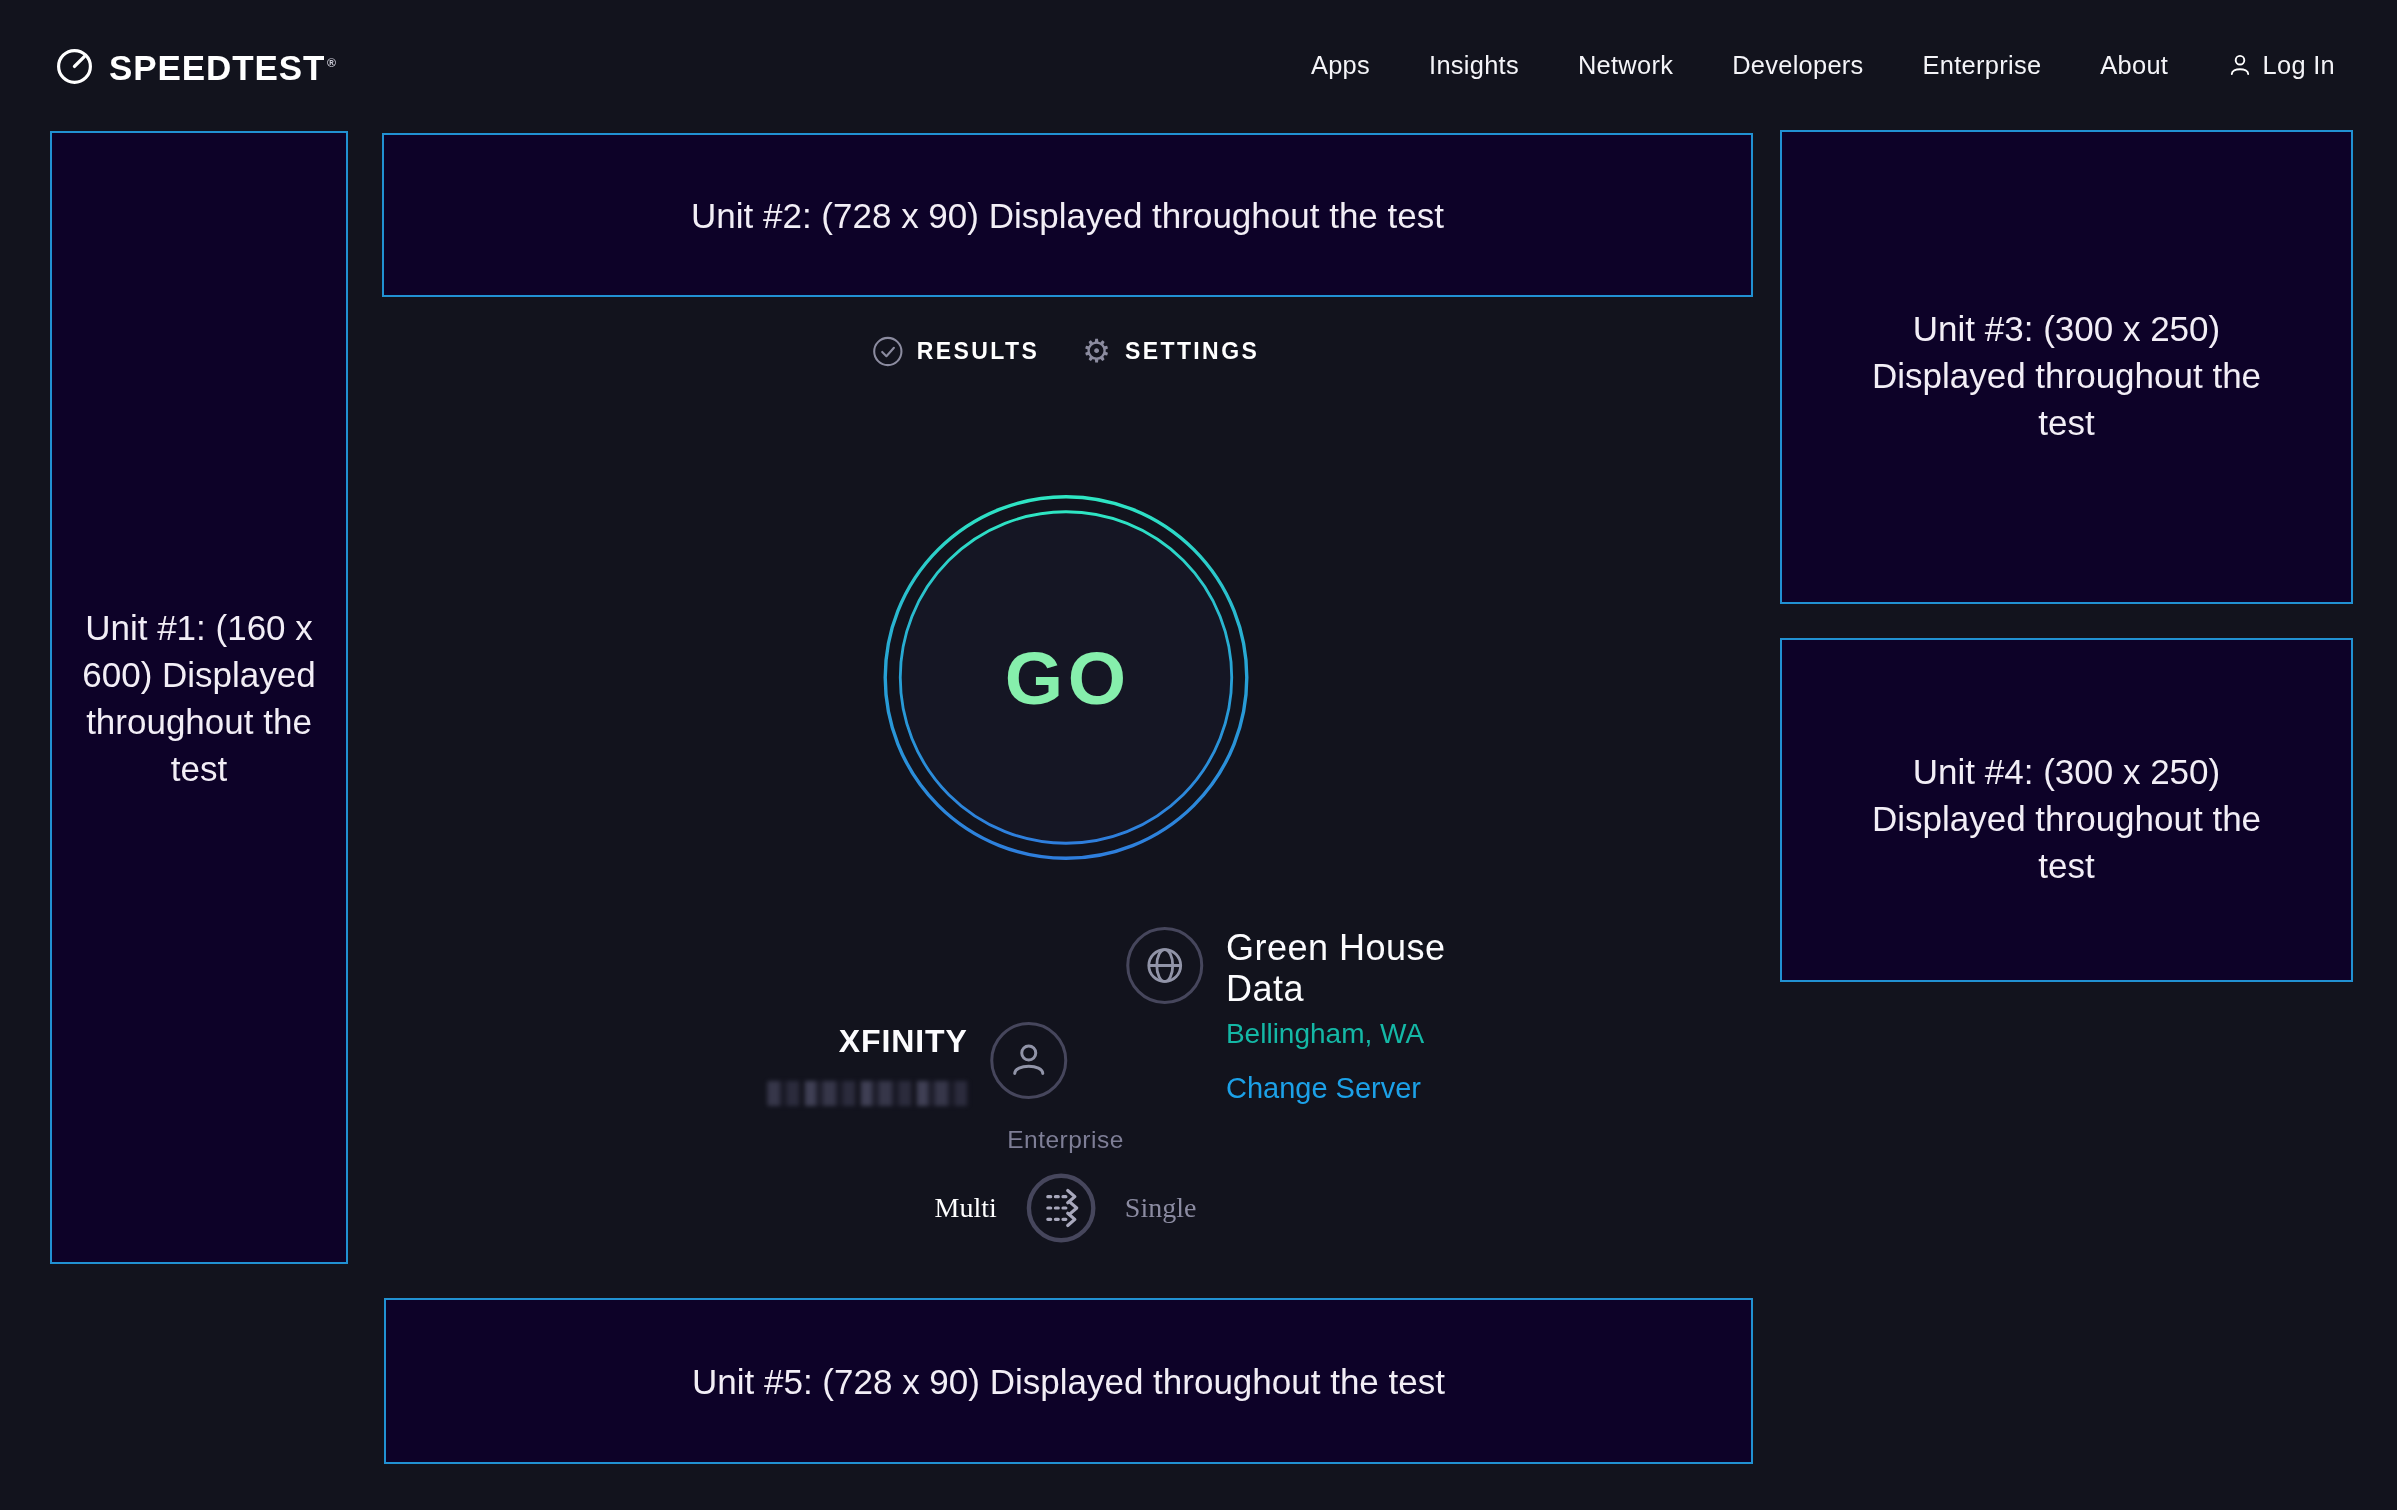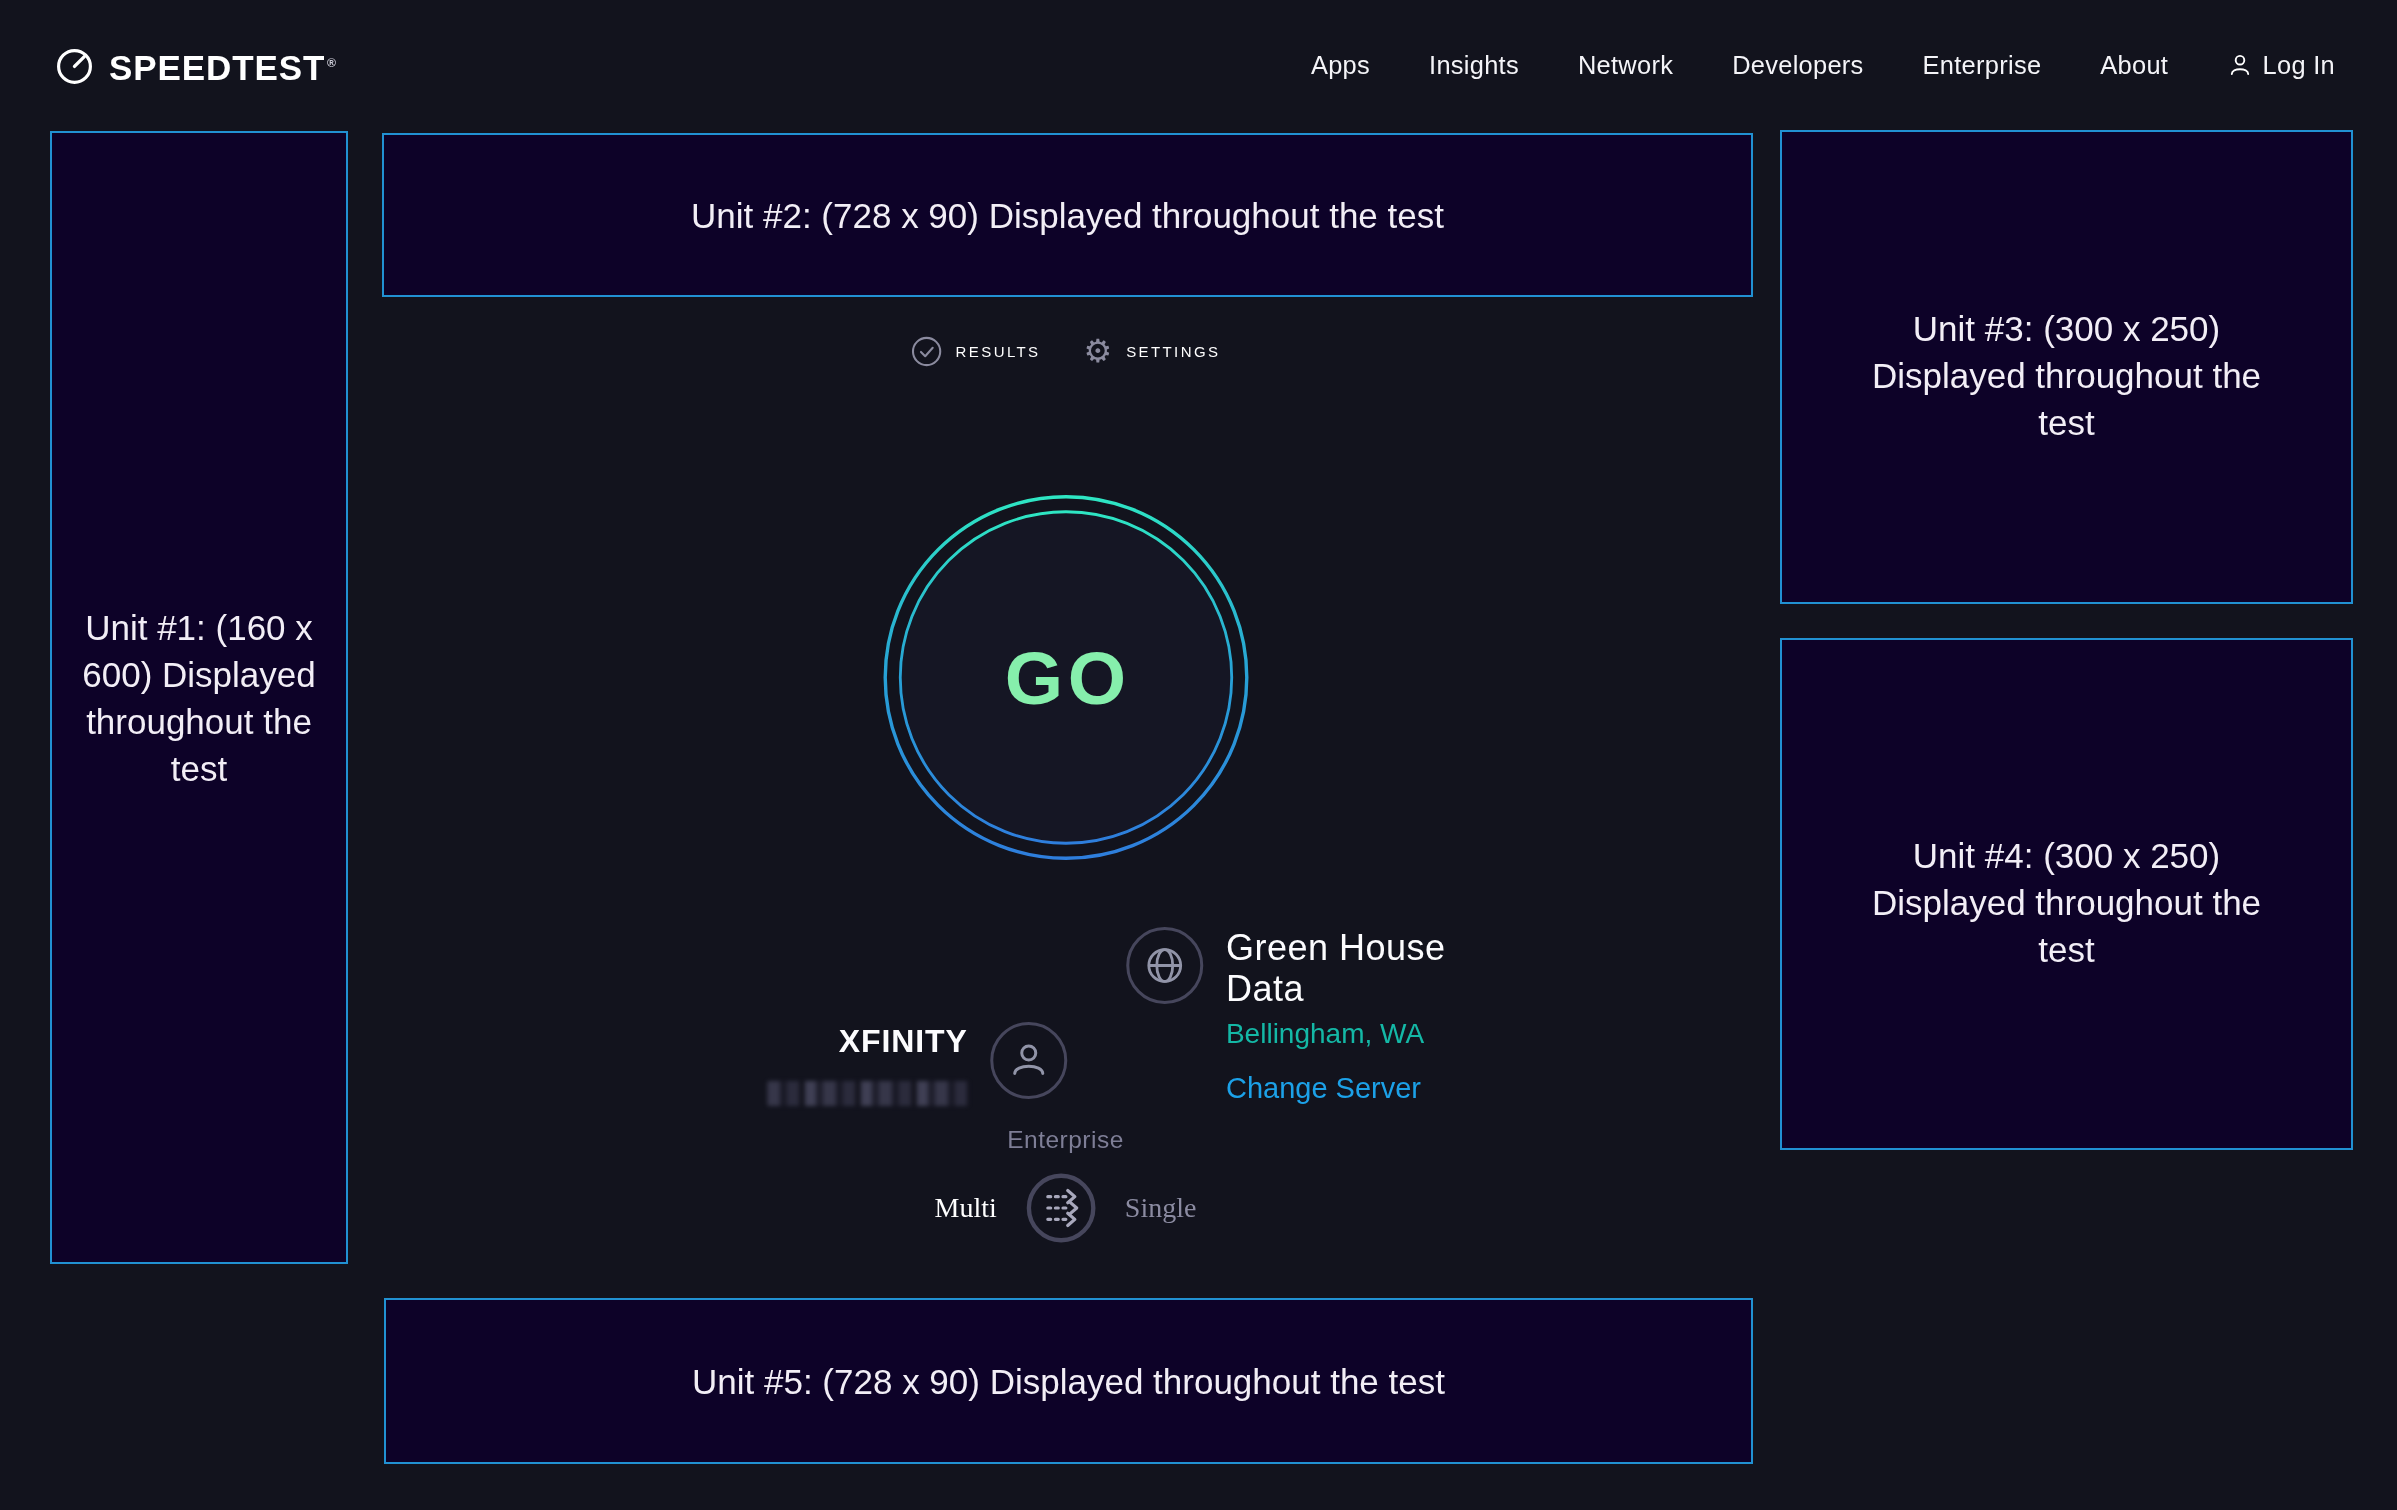--- a/index.html
+++ b/index.html
@@ -27,33 +27,33 @@
 
   
   .ad {
     position:absolute; background:#0d0228; border:2.8px solid #2191d2;
     display:flex; align-items:center; justify-content:center; text-align:center;
     color:#f2eef6; font-size:35px; line-height:47px; cursor:pointer;
   }
   .ad-1 { left:50px;  top:131px;  width:298px;  height:1133px; }
   .ad-2 { left:382px; top:133px;  width:1371px; height:164px; }
   .ad-3 { left:1780px;top:130px;  width:573px;  height:474px; }
-  .ad-4 { left:1780px;top:638px;  width:573px;  height:512px; }
+  .ad-4 { left:1780px;top:638px;  width:573px;  height:344px; }
   .ad-5 { left:384px; top:1298px; width:1369px; height:166px; }
   .ad-1 .ad-text { max-width:237px; }
   .ad-3 .ad-text, .ad-4 .ad-text { max-width:443px;margin-top:16px; }
 
   
   .main { position:absolute; left:348px; top:0; width:1435px; height:1510px; }
   .cx { position:absolute; left:50%; transform:translateX(-50%); }
 
   
   .tabs { top:335px; display:flex; align-items:center; gap:43px; }
   .tab { display:flex; align-items:center; gap:14px; cursor:pointer; }
-  .tab-label { font-size:15px; font-weight:400; letter-spacing:2.4px; color:#ffffff; }
+  .tab-label { font-size:23px; font-weight:700; letter-spacing:2.4px; color:#ffffff; }
   .tab-icon { color:#8b8b9f; display:flex; align-items:center; }
   .gear-glyph { font-size:32px; line-height:32px; color:#8b8b9f; }
 
   
   .go-wrap { top:492px; width:371px; height:371px; cursor:pointer; }
   .go-label {
     position:absolute; left:0; top:0; width:371px; height:371px;
     display:flex; align-items:center; justify-content:center;
     font-size:75px; font-weight:700; letter-spacing:4.7px; color:#86efac;
     padding-left:4.7px;

